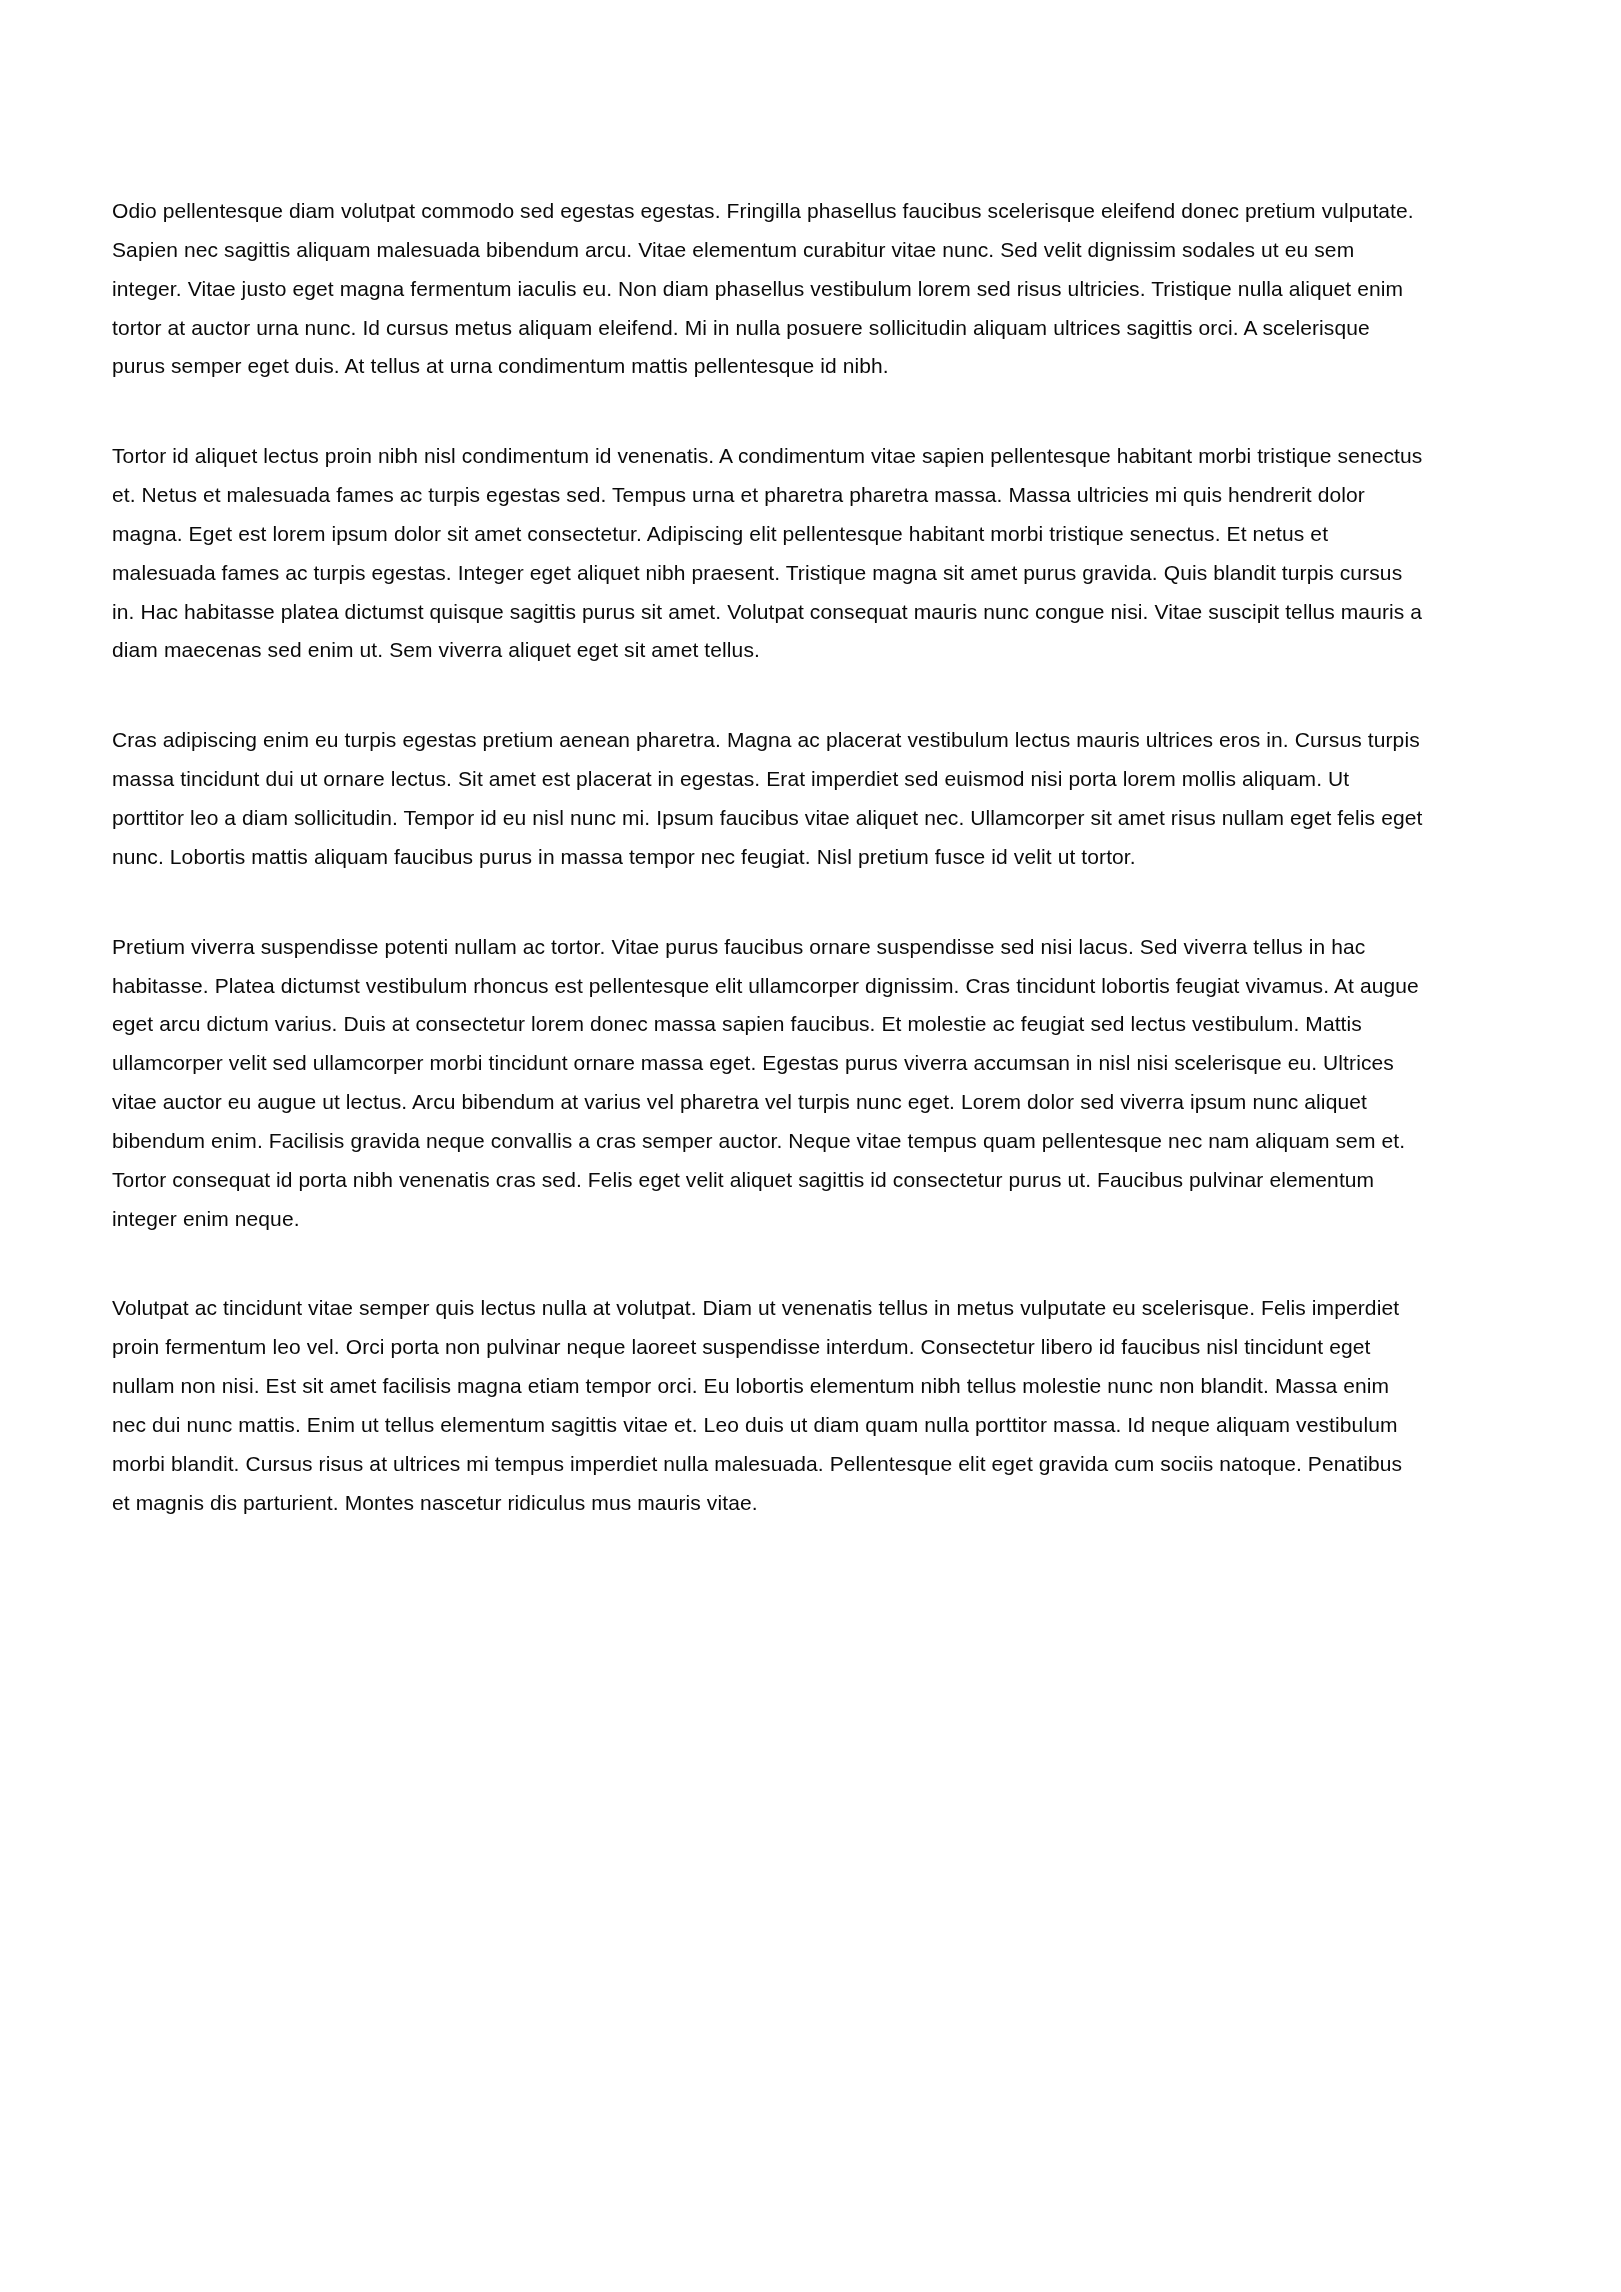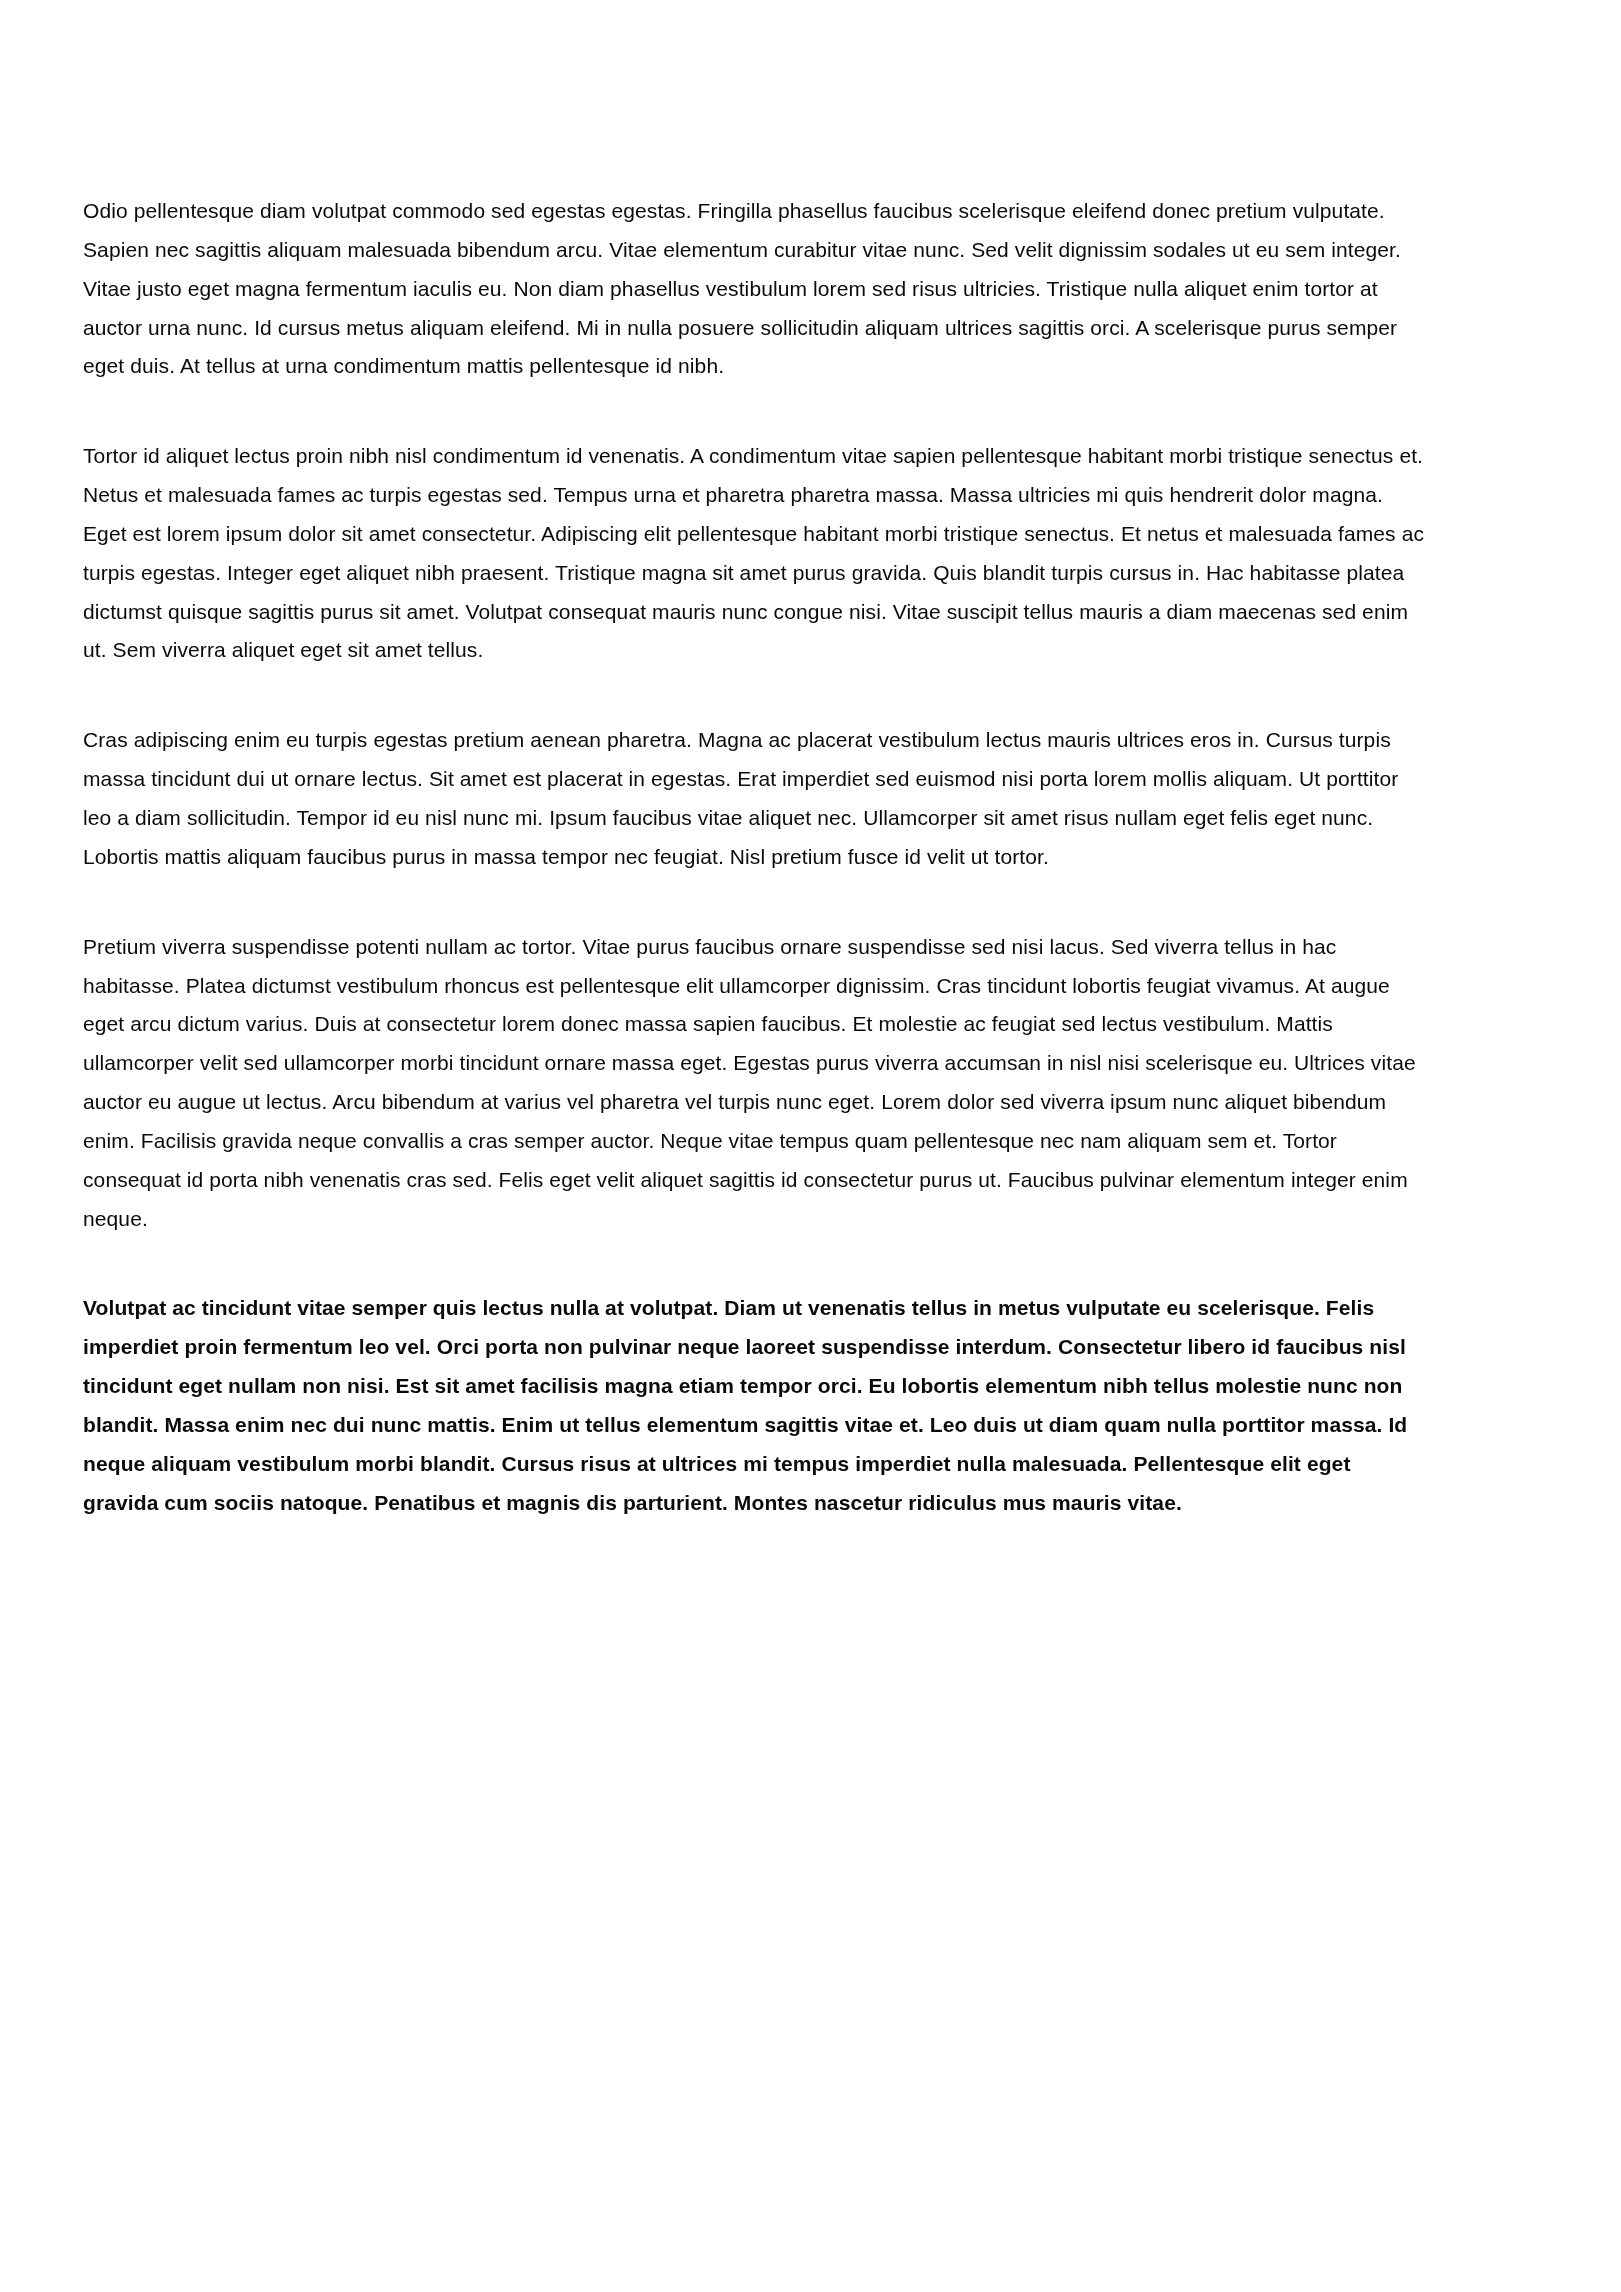--- a/index.html
+++ b/index.html
@@ -12,36 +12,35 @@
     height: 2293px;
     font-family: "Liberation Sans", sans-serif;
     color: #000000;
     -webkit-font-smoothing: antialiased;
   }
   .page {
     box-sizing: border-box;
     width: 1621px;
     min-height: 2293px;
     background: #ffffff;
-    padding: 192px 196px 0 83px;
+    padding: 192px 196px 0 112px;
   }
   .doc-body {
     display: block;
   }
   .para {
     font-size: 21px;
     line-height: 1.85;
     text-align: left;
     margin: 0 0 51px 0;
     letter-spacing: 0.005em;
     color: #0a0a0a;
   }
   .para:last-child {
     margin-bottom: 0;
-    font-weight: bold;
   }
 </style>
 </head>
 <body>
 
 <div class="page">
   <div class="doc-body">
     <p class="para">Odio pellentesque diam volutpat commodo sed egestas egestas. Fringilla phasellus faucibus scelerisque eleifend donec pretium vulputate. Sapien nec sagittis aliquam malesuada bibendum arcu. Vitae elementum curabitur vitae nunc. Sed velit dignissim sodales ut eu sem integer. Vitae justo eget magna fermentum iaculis eu. Non diam phasellus vestibulum lorem sed risus ultricies. Tristique nulla aliquet enim tortor at auctor urna nunc. Id cursus metus aliquam eleifend. Mi in nulla posuere sollicitudin aliquam ultrices sagittis orci. A scelerisque purus semper eget duis. At tellus at urna condimentum mattis pellentesque id nibh.</p>
     <p class="para">Tortor id aliquet lectus proin nibh nisl condimentum id venenatis. A condimentum vitae sapien pellentesque habitant morbi tristique senectus et. Netus et malesuada fames ac turpis egestas sed. Tempus urna et pharetra pharetra massa. Massa ultricies mi quis hendrerit dolor magna. Eget est lorem ipsum dolor sit amet consectetur. Adipiscing elit pellentesque habitant morbi tristique senectus. Et netus et malesuada fames ac turpis egestas. Integer eget aliquet nibh praesent. Tristique magna sit amet purus gravida. Quis blandit turpis cursus in. Hac habitasse platea dictumst quisque sagittis purus sit amet. Volutpat consequat mauris nunc congue nisi. Vitae suscipit tellus mauris a diam maecenas sed enim ut. Sem viverra aliquet eget sit amet tellus.</p>
     <p class="para">Cras adipiscing enim eu turpis egestas pretium aenean pharetra. Magna ac placerat vestibulum lectus mauris ultrices eros in. Cursus turpis massa tincidunt dui ut ornare lectus. Sit amet est placerat in egestas. Erat imperdiet sed euismod nisi porta lorem mollis aliquam. Ut porttitor leo a diam sollicitudin. Tempor id eu nisl nunc mi. Ipsum faucibus vitae aliquet nec. Ullamcorper sit amet risus nullam eget felis eget nunc. Lobortis mattis aliquam faucibus purus in massa tempor nec feugiat. Nisl pretium fusce id velit ut tortor.</p>

